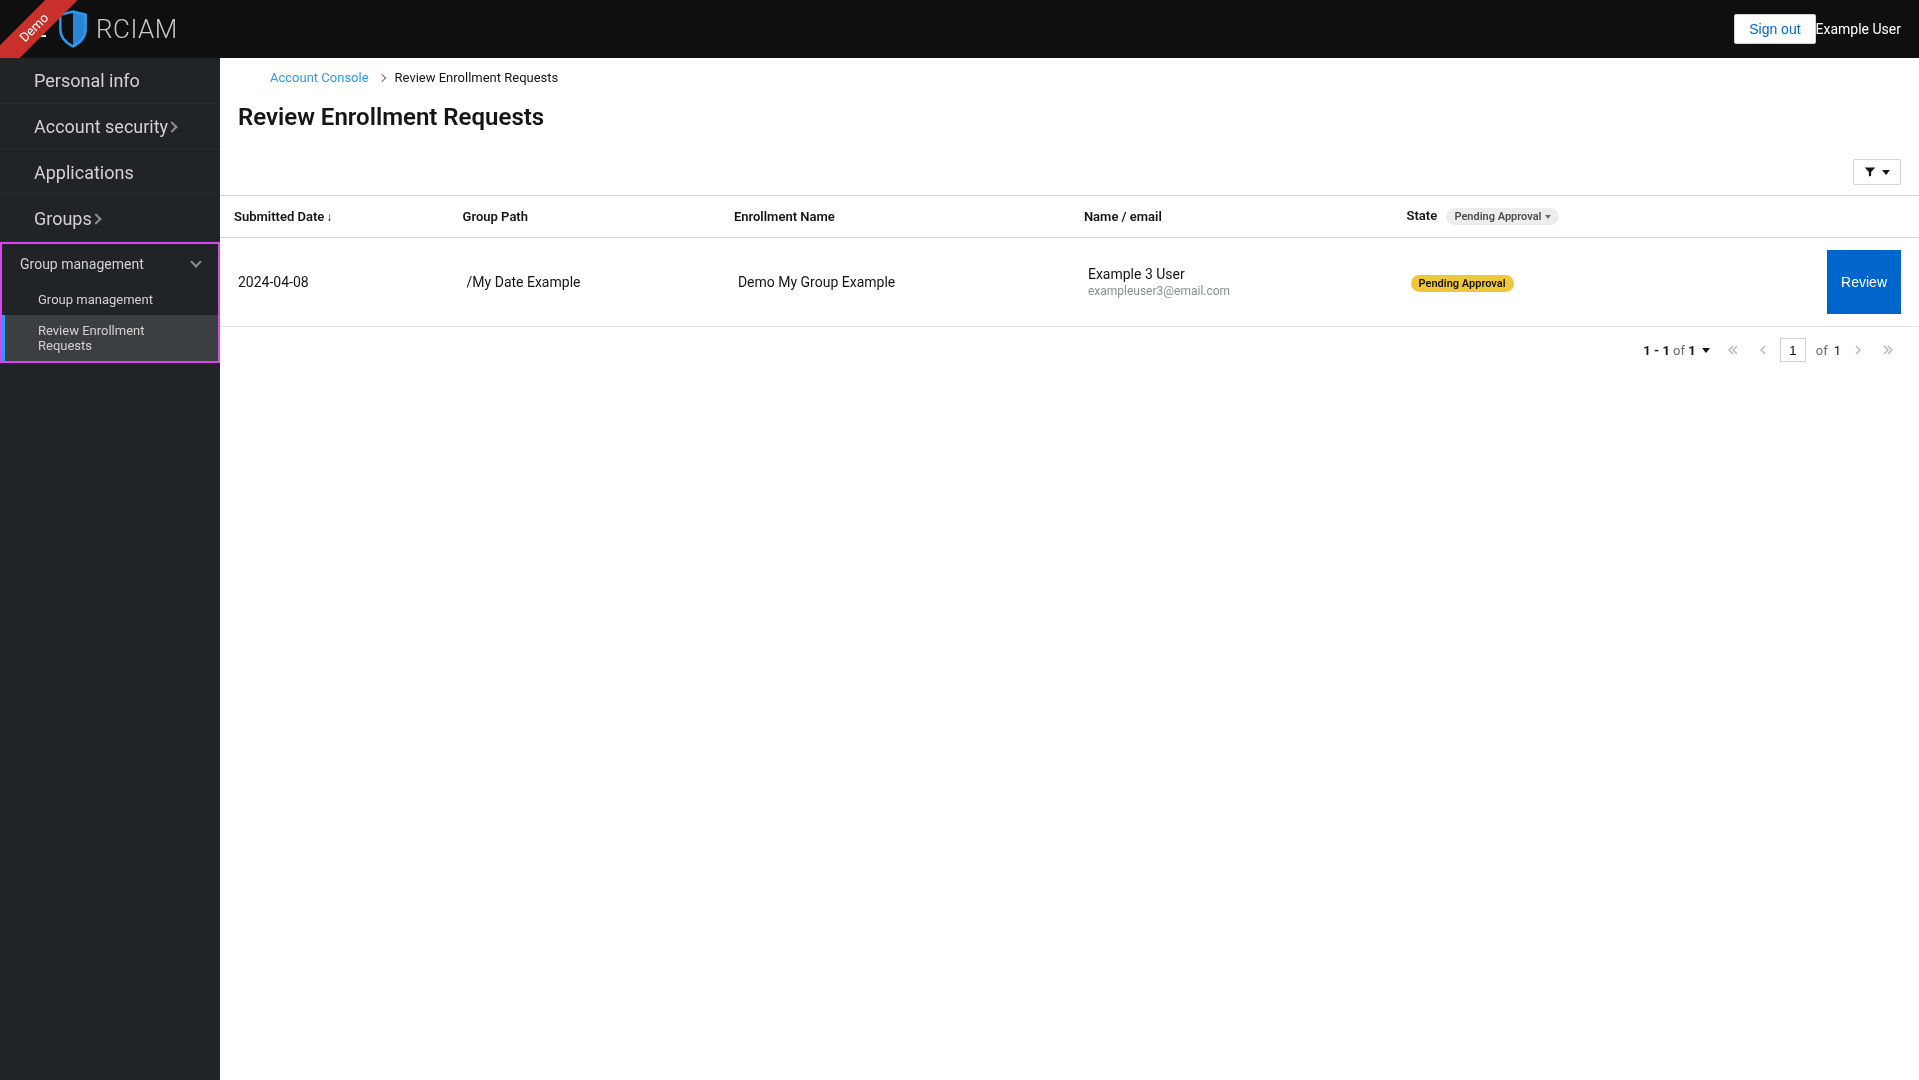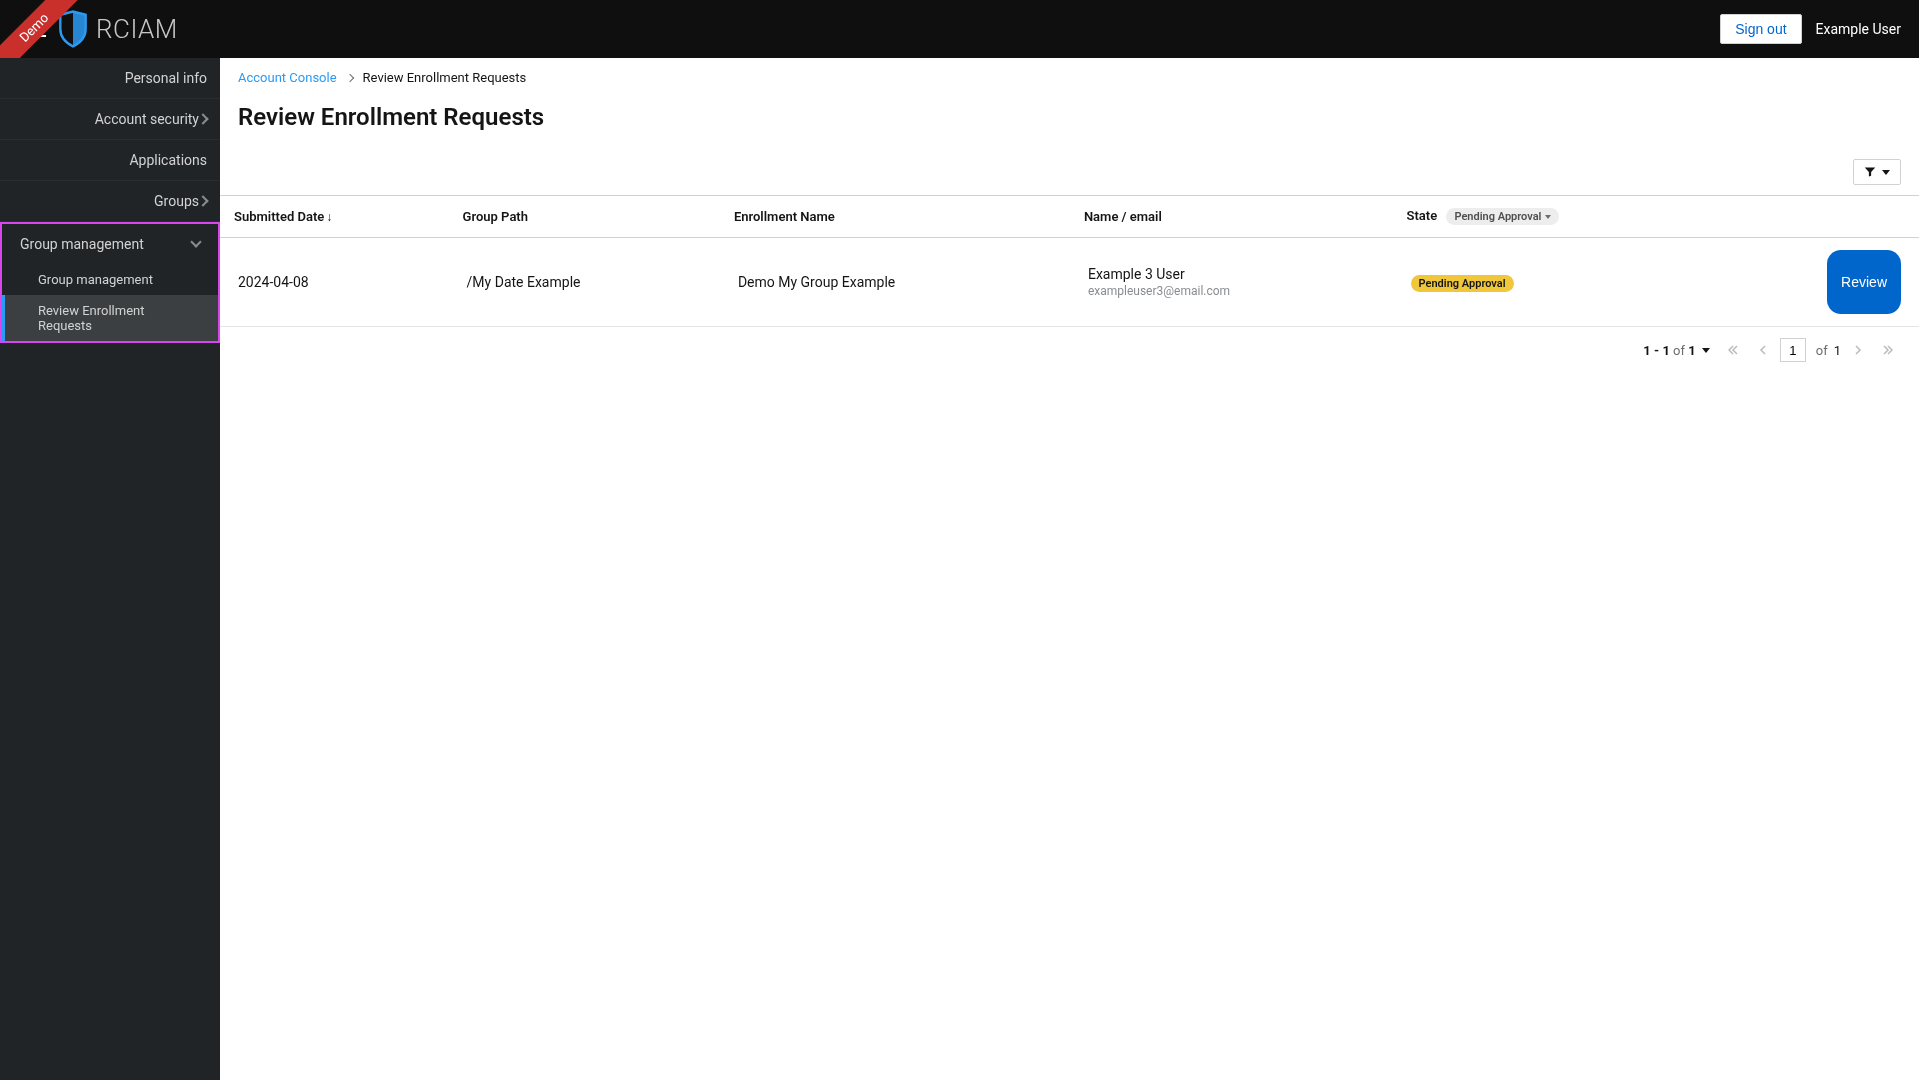--- a/index.html
+++ b/index.html
@@ -7,21 +7,21 @@
   body { display: flex; flex-direction: column; background: #fff; }
 
   
   .header { background: #0f0f0f; height: 58px; display: flex; align-items: center; justify-content: space-between; padding: 0 18px 0 0; position: relative; overflow: hidden; }
   .header-left { display: flex; align-items: center; gap: 10px; padding-left: 24px; }
   .hamburger { width: 22px; height: 16px; display: flex; flex-direction: column; justify-content: space-between; cursor: pointer; z-index: 2; }
   .hamburger span { display: block; height: 2px; background: #fff; }
   .logo { display: flex; align-items: center; gap: 6px; z-index: 2; }
   .logo svg { height: 38px; }
   .logo-text { font-size: 26px; font-weight: 300; letter-spacing: 0.5px; color: #c7c7c7; }
-  .header-right { display: flex; align-items: center; gap: 14px; }
+  .header-right { display: flex; align-items: center; }
   .signout-btn { background: #fff; color: #0066cc; border: 1px solid #d2d2d2; padding: 6px 14px; font-size: 14px; border-radius: 2px; cursor: pointer; }
   .username { color: #fff; font-size: 14px; }
 
   
   .demo-ribbon {
     position: absolute;
     top: 16px; left: -36px;
     width: 140px;
     background: #c9302c;
     color: #fff;
@@ -30,54 +30,54 @@
     padding: 4px 0;
     transform: rotate(-45deg);
     z-index: 3;
   }
 
   
   .body { flex: 1; display: flex; min-height: 0; }
 
   
   .sidebar { width: 220px; background: #212427; color: #d2d2d2; display: flex; flex-direction: column; }
-  .nav-item { display: flex; align-items: center; justify-content: flex-end; padding: 12px 13px; font-size: 14px; cursor: pointer; border-bottom: 1px solid #2a2d30; }
+  .nav-item { display: flex; align-items: center; justify-content: flex-start; padding: 12px 34px; font-size: 18px; cursor: pointer; border-bottom: 1px solid #2a2d30; }
   .nav-chevron { width: 8px; height: 8px; border-right: 2px solid #8a8d90; border-top: 2px solid #8a8d90; transform: rotate(45deg); }
   .nav-group { border: 2px solid #d946ef; }
   .nav-group-header { display: flex; align-items: center; justify-content: space-between; padding: 12px 18px; font-size: 14px; cursor: pointer; }
   .nav-chevron-down { width: 8px; height: 8px; border-right: 2px solid #8a8d90; border-bottom: 2px solid #8a8d90; transform: rotate(45deg); margin-top: -4px;}
   .nav-sub { padding: 0; }
   .nav-sub-item { padding: 8px 18px 8px 36px; font-size: 13px; cursor: pointer; }
   .nav-sub-item.active { background: #3c3f42; border-left: 3px solid #2b9af3; padding-left: 33px; }
 
   
   .main { flex: 1; display: flex; flex-direction: column; background: #fff; min-width: 0; }
 
-  .breadcrumb { padding: 12px 18px; font-size: 13px; display: flex; align-items: center; gap: 10px; border-bottom: none; }
+  .breadcrumb { padding: 12px 18px; font-size: 13px; display: flex; align-items: center; gap: 10px; border-bottom: none; margin-left: 32px; }
   .breadcrumb a { color: #2b9af3; text-decoration: none; cursor: pointer; }
   .breadcrumb-sep { width: 6px; height: 6px; border-right: 1.5px solid #6a6e73; border-top: 1.5px solid #6a6e73; transform: rotate(45deg); }
   .breadcrumb-current { color: #151515; }
 
   .page-title { font-size: 24px; font-weight: 600; padding: 6px 18px 18px 18px; }
 
   .toolbar { display: flex; justify-content: flex-end; padding: 10px 18px; }
   .filter-btn { border: 1px solid #d2d2d2; background: #fff; padding: 6px 10px; display: flex; align-items: center; gap: 6px; cursor: pointer; border-radius: 2px; }
   .filter-icon { width: 12px; height: 12px; }
   .caret-down { width: 0; height: 0; border-left: 4px solid transparent; border-right: 4px solid transparent; border-top: 5px solid #151515; }
 
   
   .table { width: 100%; border-collapse: collapse; }
   .table thead th { text-align: left; font-weight: 600; font-size: 13px; padding: 12px 14px; border-top: 1px solid #d2d2d2; border-bottom: 1px solid #d2d2d2; color: #151515; }
   .sort-arrow { font-size: 12px; margin-left: 2px; }
   .state-chip { background: #ededed; color: #4f4f4f; font-size: 11px; padding: 2px 8px; border-radius: 10px; margin-left: 6px; display: inline-flex; align-items: center; gap: 4px; }
   .chip-caret { width: 0; height: 0; border-left: 3px solid transparent; border-right: 3px solid transparent; border-top: 4px solid #6a6e73; }
   .table tbody td { padding: 12px 18px; border-bottom: 1px solid #e5e5e5; font-size: 14px; vertical-align: middle; }
   .email-sub { color: #8a8d90; font-size: 12px; margin-top: 2px; }
   .badge { background: #f0c73b; color: #151515; font-size: 11px; font-weight: 600; padding: 2px 8px; border-radius: 10px; }
-  .review-btn { background: #0066cc; color: #fff; border: none; padding: 24px 14px; font-size: 14px; border-radius: 14px; cursor: pointer; }
+  .review-btn { background: #0066cc; color: #fff; border: none; padding: 24px 14px; font-size: 14px; border-radius: 0; cursor: pointer; }
   .td-action { text-align: right; }
 
   
   .pagination { display: flex; align-items: center; justify-content: flex-end; gap: 4px; padding: 10px 18px; font-size: 13px; color: #151515; }
   .pagination .range { margin-right: 6px; display:flex; align-items:center; gap:6px;}
   .page-btn { width: 26px; height: 26px; display: inline-flex; align-items: center; justify-content: center; color: #b8bbbe; cursor: default; }
   .page-btn svg { width: 10px; height: 10px; }
   .page-input { width: 26px; height: 24px; border: 1px solid #d2d2d2; text-align: center; font-size: 13px; }
   .of-label { margin: 0 2px 0 6px; color:#6a6e73;}
 </style>

